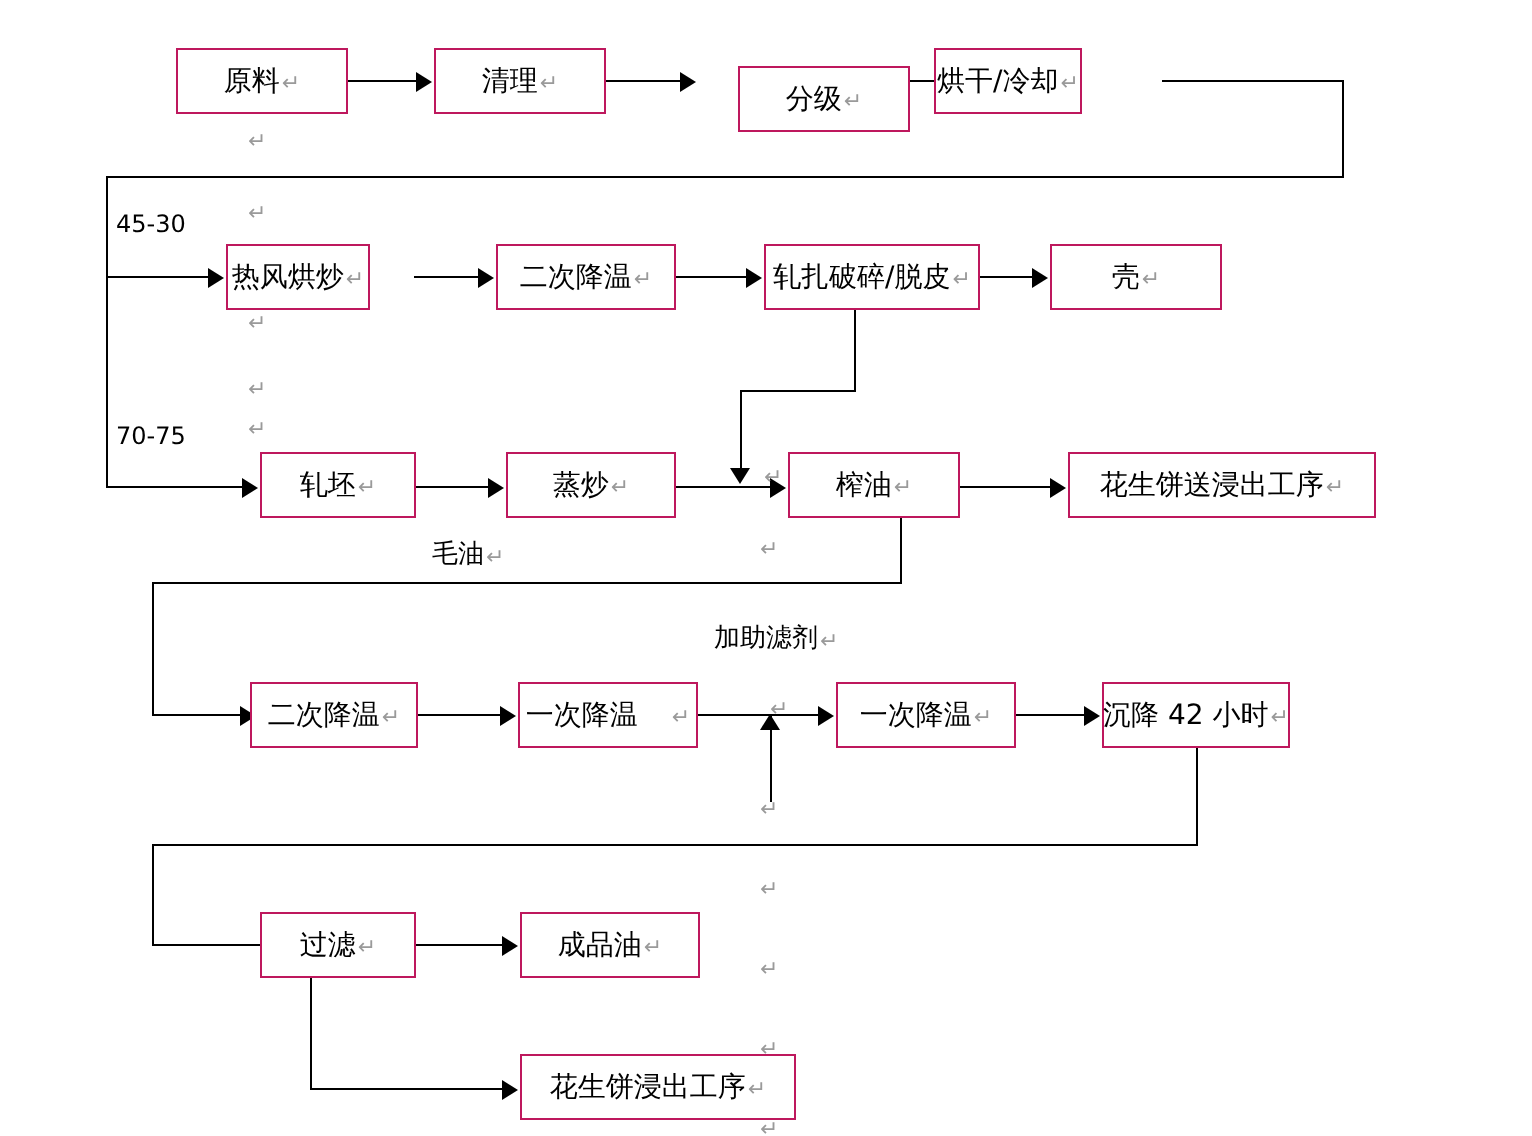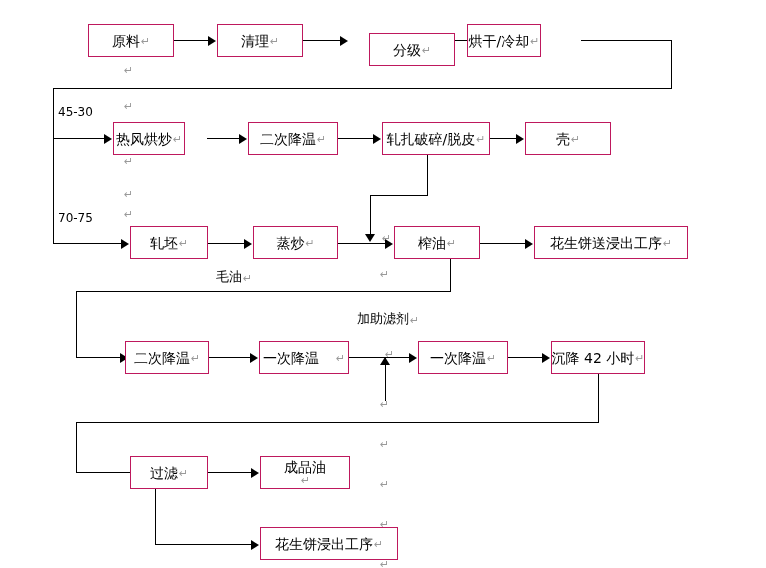--- a/index.html
+++ b/index.html
@@ -260,21 +260,21 @@
   <div class="vline" style="left:598px; top:374px; height:48px;"></div>
   <div class="hline" style="left:76px; top:422px; width:523px;"></div>
   <div class="vline" style="left:76px; top:422px; height:50px;"></div>
   <div class="hline" style="left:76px; top:472px; width:55px;"></div>
 
   <div class="node" style="left:130px; top:456px; width:78px; height:33px;">
     <span class="lbl">过滤</span>
       <span class="pmark">↵</span>
   </div>
 
-  <div class="node" style="left:260px; top:456px; width:90px; height:33px;flex-direction:column;">
+  <div class="node" style="left:260px; top:456px; width:90px; height:33px;">
     <span class="lbl">成品油</span>
       <span class="pmark">↵</span>
   </div>
 
   <div class="node" style="left:260px; top:527px; width:138px; height:33px;">
     <span class="lbl">花生饼浸出工序</span>
       <span class="pmark">↵</span>
   </div>
 
   <div class="hline" style="left:208px; top:472px; width:44px;"></div>

